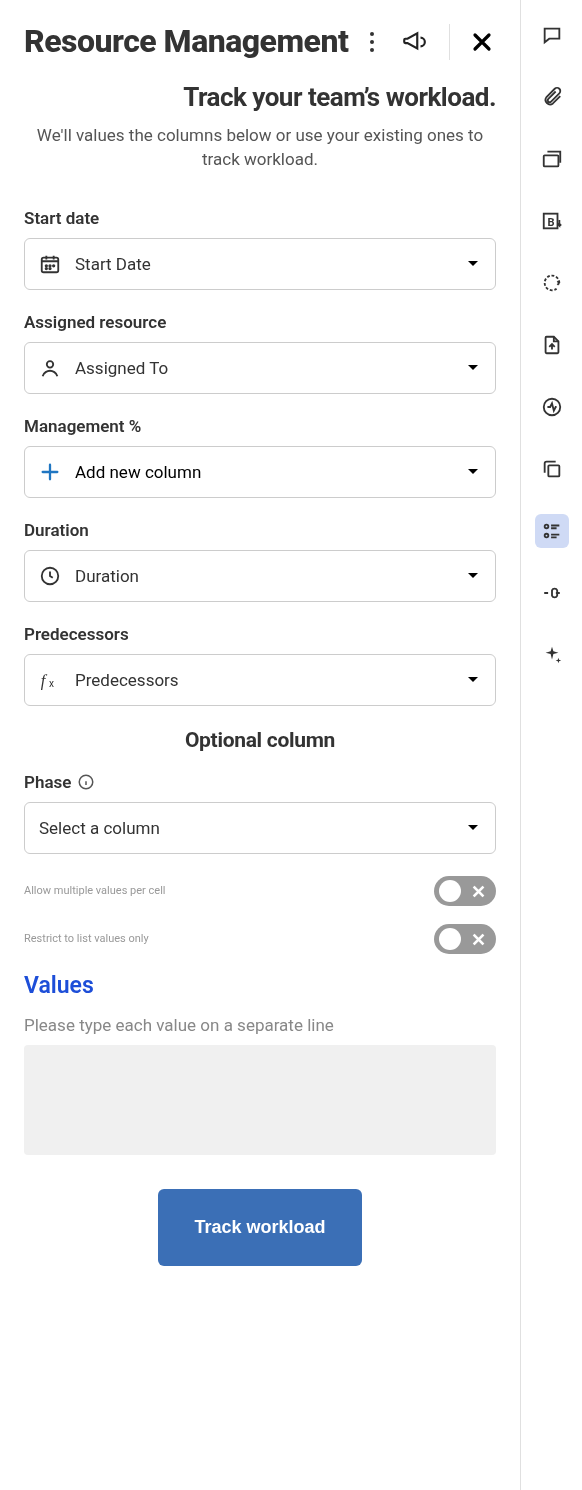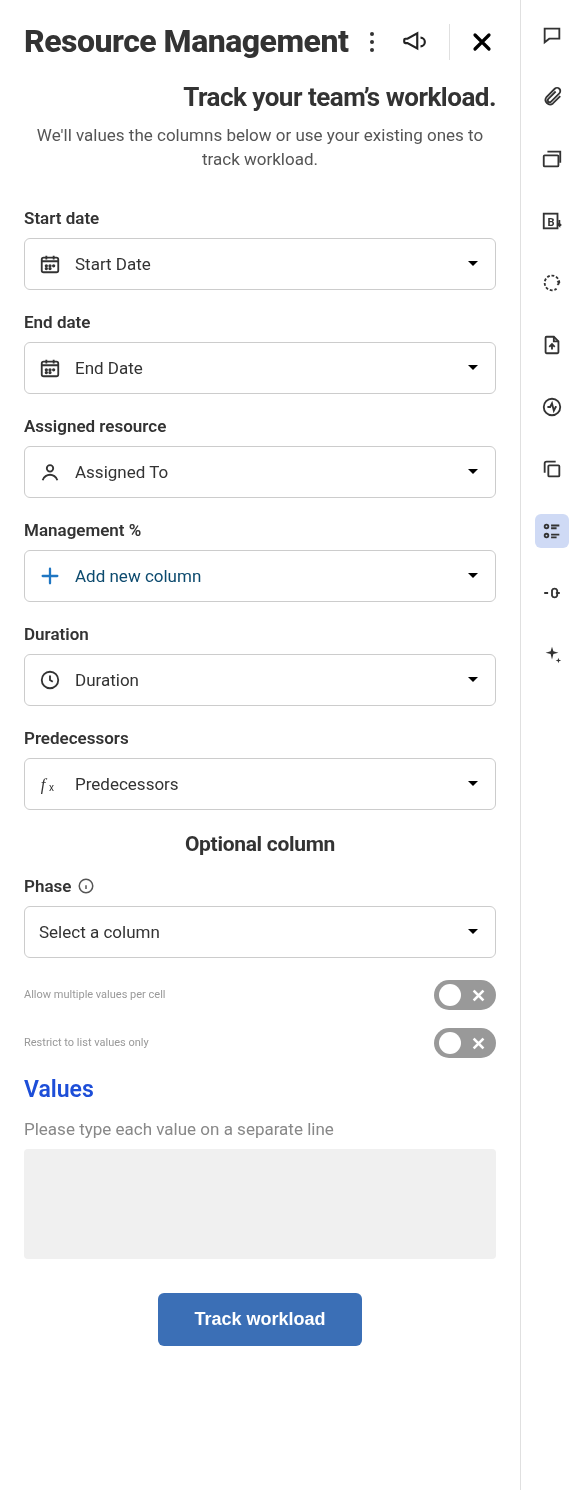--- a/index.html
+++ b/index.html
@@ -115,21 +115,21 @@
     }
     .select-box .select-text {
       flex: 1;
       font-size: 17px;
       color: #333;
     }
     .select-box .select-text.placeholder {
       color: #333;
     }
     .select-box .add-text {
-      color: #0c4a6e;
+      color: #000000;
       font-size: 17px;
     }
     .select-box .chevron {
       position: absolute;
       right: 16px;
       top: 50%;
       transform: translateY(-50%);
     }
     .optional-title {
       font-size: 21px;
@@ -200,21 +200,21 @@
     .submit-row {
       display: flex;
       justify-content: center;
       margin-top: 30px;
     }
     .submit-btn {
       background: #3b6fb6;
       color: #fff;
       border: none;
       border-radius: 6px;
-      padding: 16px 36px;
+      padding: 28px 36px;
       font-size: 18px;
       font-weight: 700;
       cursor: pointer;
       text-align: right;
     }
     svg { display: block; }
   </style>
 </head>
 <body>
 
@@ -263,42 +263,20 @@
       </span>
       <span class="select-text">Start Date</span>
       <span class="chevron">
           <svg width="12" height="8" viewBox="0 0 12 8">
             <path d="M1 1l5 5 5-5" fill="#000"></path>
           </svg>
         </span>
     </div>
   </div>
 
-  <div class="field-group">
-    <div class="field-label">End date</div>
-    <div class="select-box">
-      <span class="select-icon">
-        <svg width="22" height="22" viewBox="0 0 24 24" fill="none" stroke="#333" stroke-width="2">
-            <rect x="3" y="5" width="18" height="16" rx="2"></rect>
-            <path d="M3 9h18M8 3v4M16 3v4"></path>
-            <circle cx="8" cy="14" r="0.8" fill="#333"></circle>
-            <circle cx="12" cy="14" r="0.8" fill="#333"></circle>
-            <circle cx="16" cy="14" r="0.8" fill="#333"></circle>
-            <circle cx="8" cy="17" r="0.8" fill="#333"></circle>
-            <circle cx="12" cy="17" r="0.8" fill="#333"></circle>
-          </svg>
-      </span>
-      <span class="select-text">End Date</span>
-      <span class="chevron">
-          <svg width="12" height="8" viewBox="0 0 12 8">
-            <path d="M1 1l5 5 5-5" fill="#000"></path>
-          </svg>
-        </span>
-    </div>
-  </div>
 
   <div class="field-group">
     <div class="field-label">Assigned resource</div>
     <div class="select-box">
       <span class="select-icon">
         <svg width="22" height="22" viewBox="0 0 24 24" fill="none" stroke="#333" stroke-width="2">
             <circle cx="12" cy="8" r="3.5"></circle>
             <path d="M4 21c1-4 5-6 8-6s7 2 8 6"></path>
           </svg>
       </span>

